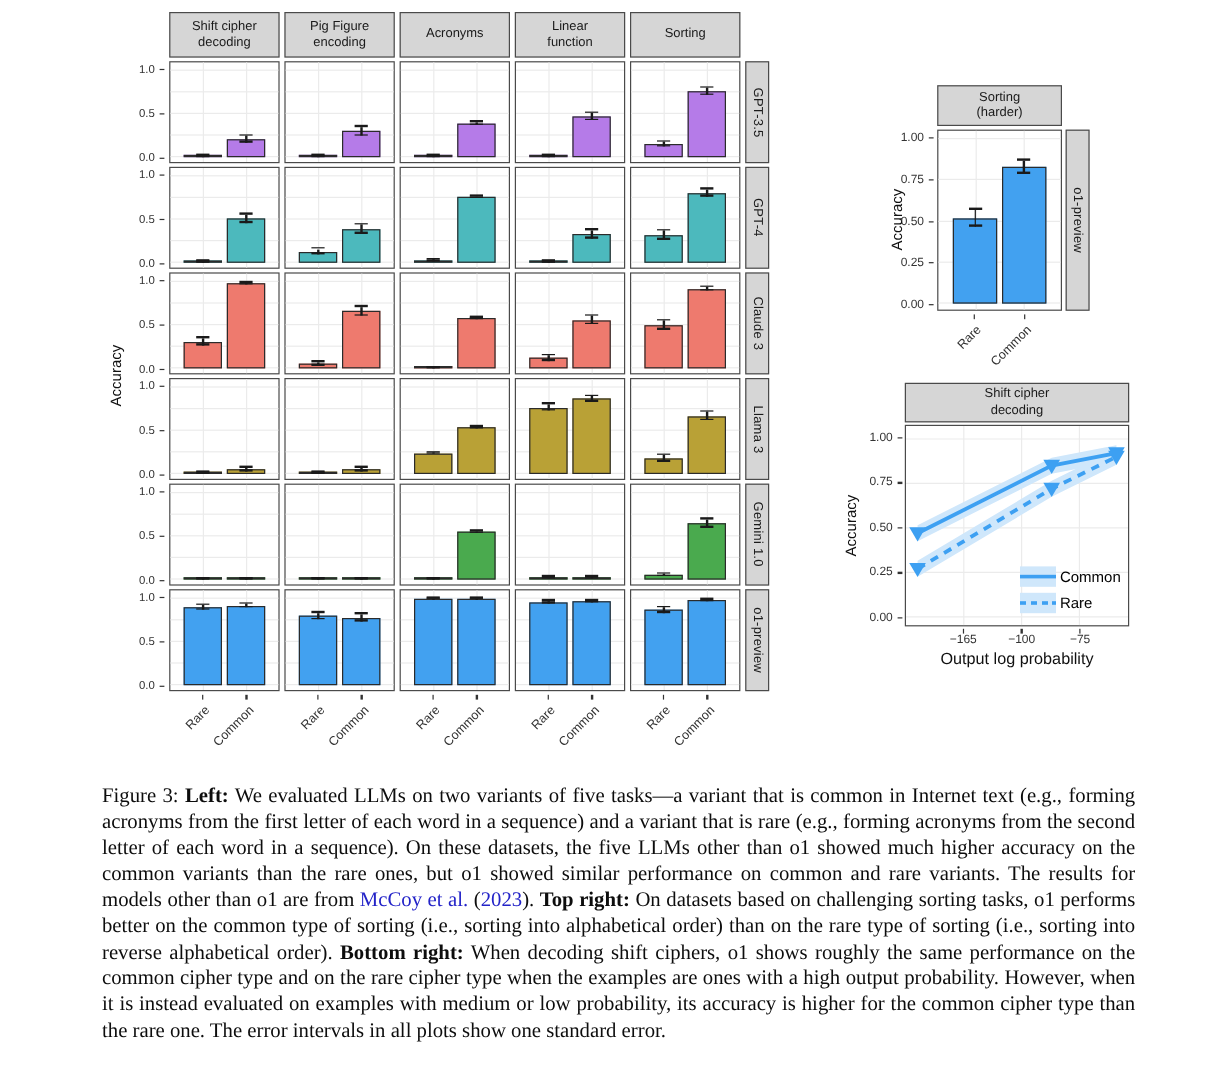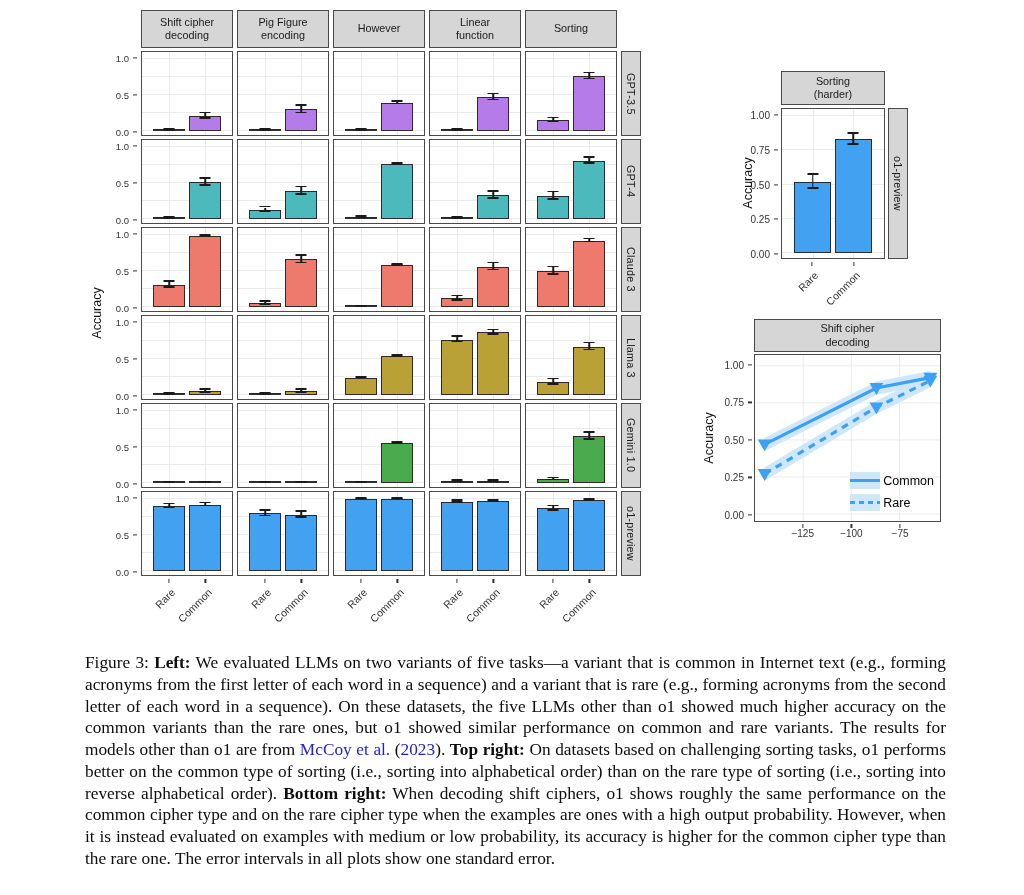--- a/index.html
+++ b/index.html
@@ -63,21 +63,21 @@
 <body>
 
 <div id="page">
 
   <div id="left-grid">
       <div></div>
       <div class="strip col-header">Shift cipher
 decoding</div>
       <div class="strip col-header">Pig Figure
 encoding</div>
-      <div class="strip col-header">However</div>
+      <div class="strip col-header">Acronyms</div>
       <div class="strip col-header">Linear
 function</div>
       <div class="strip col-header">Sorting</div>
       <div></div>
       <div class="tick-cell">
         <span class="ytick-label" style="top: 7px;">1.0</span>
         <div class="ytick-mark" style="top: 7px;"></div>
         <span class="ytick-label" style="top: 44px;">0.5</span>
         <div class="ytick-mark" style="top: 44px;"></div>
         <span class="ytick-label" style="top: 81px;">0.0</span>
@@ -835,24 +835,25 @@
               <div class="legend-line" style="background: repeating-linear-gradient(90deg, rgb(61, 160, 242) 0px, rgb(61, 160, 242) 5px, transparent 5px, transparent 9px);"></div>
             </div>
             <span class="legend-label">Rare</span>
           </div>
         </div>
       </div>
       <div></div>
       <div></div>
       <div class="xcell">
         <div class="xtick-mark" style="left: 48.6979px;"></div>
-        <span style="position: absolute; top: 4px; left: 48.6979px; transform: translateX(-50%); font-size: 10px; color: rgb(51, 51, 51);">−125</span>
+        <span style="position: absolute; top: 4px; left: 48.6979px; transform: translateX(-50%); font-size: 10px; color: rgb(51, 51, 51);">−165</span>
         <div class="xtick-mark" style="left: 97.3958px;"></div>
         <span style="position: absolute; top: 4px; left: 97.3958px; transform: translateX(-50%); font-size: 10px; color: rgb(51, 51, 51);">−100</span>
         <div class="xtick-mark" style="left: 146.094px;"></div>
         <span style="position: absolute; top: 4px; left: 146.094px; transform: translateX(-50%); font-size: 10px; color: rgb(51, 51, 51);">−75</span>
       </div>
       <div></div>
       <div></div>
+      <div class="xlabel-c">Output log probability</div>
     </div>
 
   <p id="caption"><span>Figure 3: </span><span class="cap-bold">Left:</span><span> We evaluated LLMs on two variants of five tasks—a variant that is common in Internet text (e.g., forming acronyms from the first letter of each word in a sequence) and a variant that is rare (e.g., forming acronyms from the second letter of each word in a sequence). On these datasets, the five LLMs other than o1 showed much higher accuracy on the common variants than the rare ones, but o1 showed similar performance on common and rare variants. The results for models other than o1 are from </span><span class="cap-link">McCoy et al.</span><span> (</span><span class="cap-link">2023</span><span>). </span><span class="cap-bold">Top right:</span><span> On datasets based on challenging sorting tasks, o1 performs better on the common type of sorting (i.e., sorting into alphabetical order) than on the rare type of sorting (i.e., sorting into reverse alphabetical order). </span><span class="cap-bold">Bottom right:</span><span> When decoding shift ciphers, o1 shows roughly the same performance on the common cipher type and on the rare cipher type when the examples are ones with a high output probability. However, when it is instead evaluated on examples with medium or low probability, its accuracy is higher for the common cipher type than the rare one. The error intervals in all plots show one standard error.</span></p>
 </div>
 
 </body></html>

